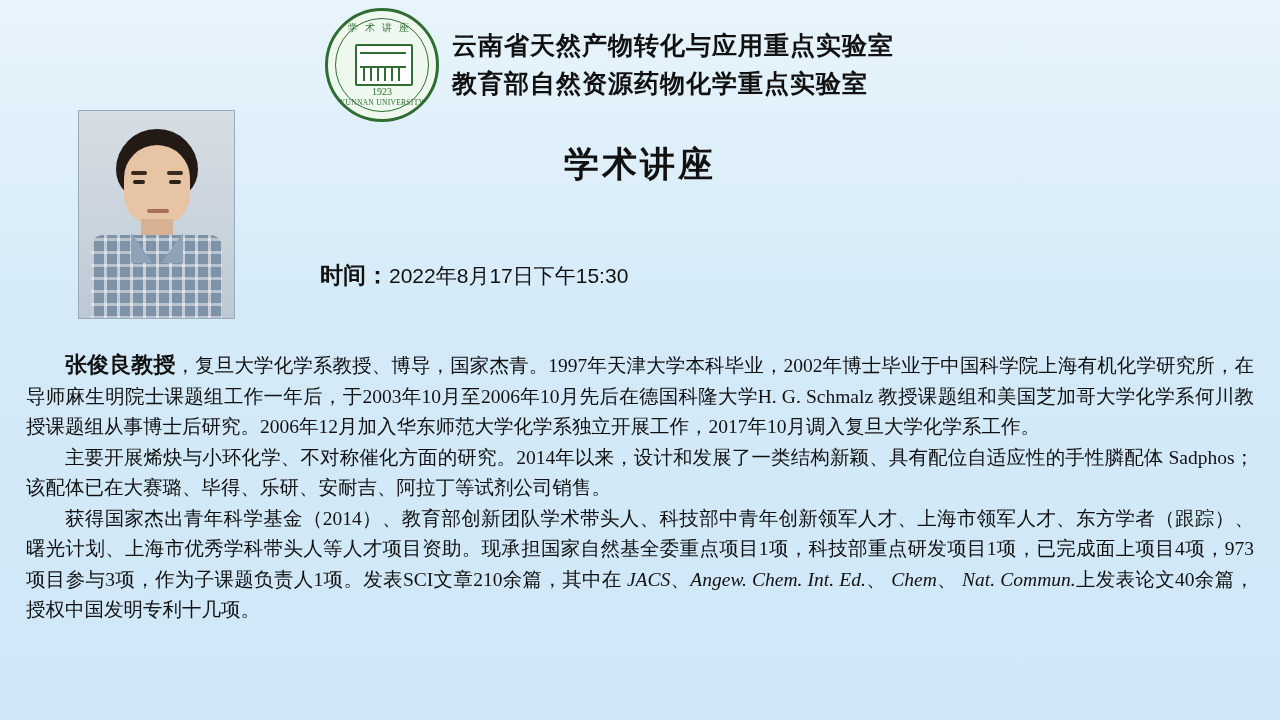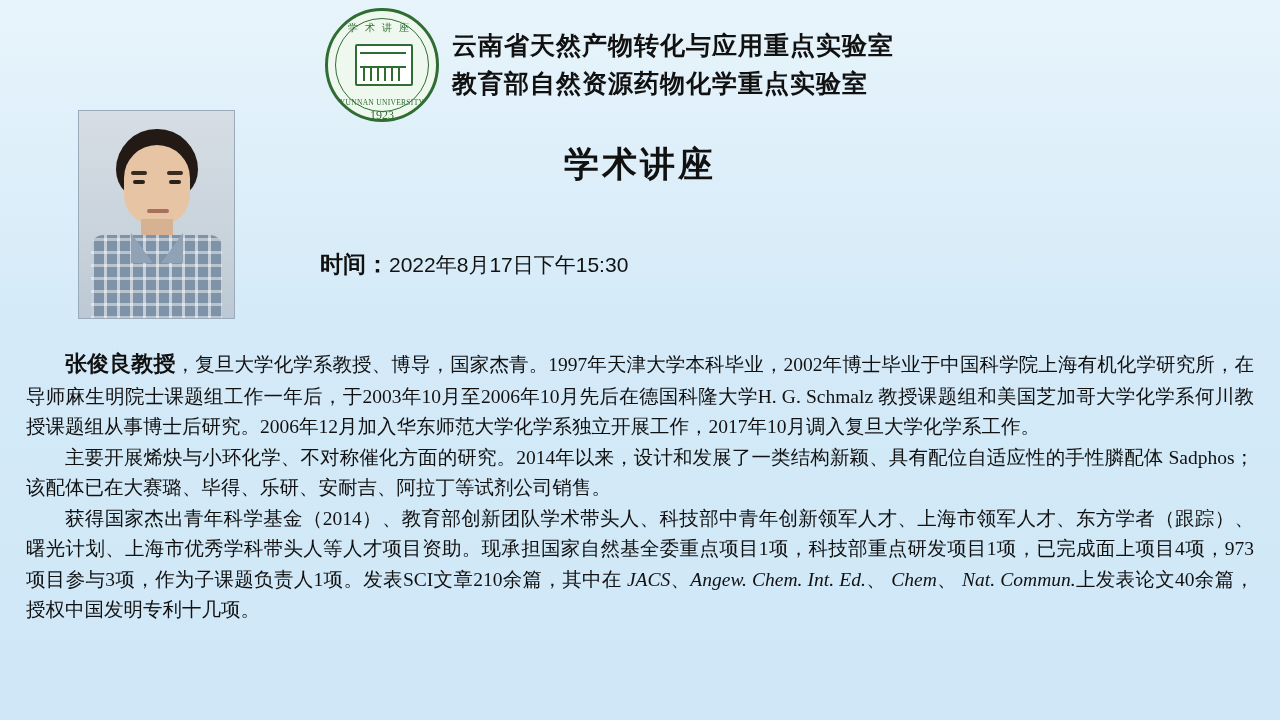--- a/index.html
+++ b/index.html
@@ -93,24 +93,23 @@
     color: #2f6d33;
     letter-spacing: 7px;
     font-family: "Liberation Serif", serif;
   }
   .logo .year {
     position: absolute;
     top: 78px;
     left: 0;
     width: 114px;
     text-align: center;
-    font-size: 12px;
+    font-size: 10px;
     color: #2f6d33;
     font-family: "Liberation Serif", serif;
-    margin-top: 22px;
   }
   .logo .en-bottom {
     position: absolute;
     top: 90px;
     left: 0;
     width: 114px;
     text-align: center;
     font-size: 7.5px;
     color: #2f6d33;
     letter-spacing: 0.3px;
@@ -251,21 +250,21 @@
   .photo .collar-r {
     left: 82px;
     border-width: 30px 22px 0 0;
     border-color: transparent #8fa2b6 transparent transparent;
   }
 
   
   .info {
     position: absolute;
     left: 320px;
-    top: 247px;
+    top: 258px;
     color: #111;
     font-size: 22px;
     line-height: 34px;
   }
   .info .row {
     white-space: nowrap;
   }
   .info .label {
     font-weight: bold;
     font-size: 23px;
@@ -286,21 +285,21 @@
     line-height: 30.5px;
     text-align: justify;
   }
   .body-text p {
     margin: 0 0 0 0;
     text-indent: 2em;
     text-align: justify;
     text-justify: inter-character;
   }
   .body-text .name {
-    font-family: Liberation Mono, monospace;
+    font-family: Liberation Sans, sans-serif;
     font-weight: bold;
     font-size: 22px;
   }
   .italic {
     font-style: italic;
   }
 </style>
 </head>
 <body>
 

